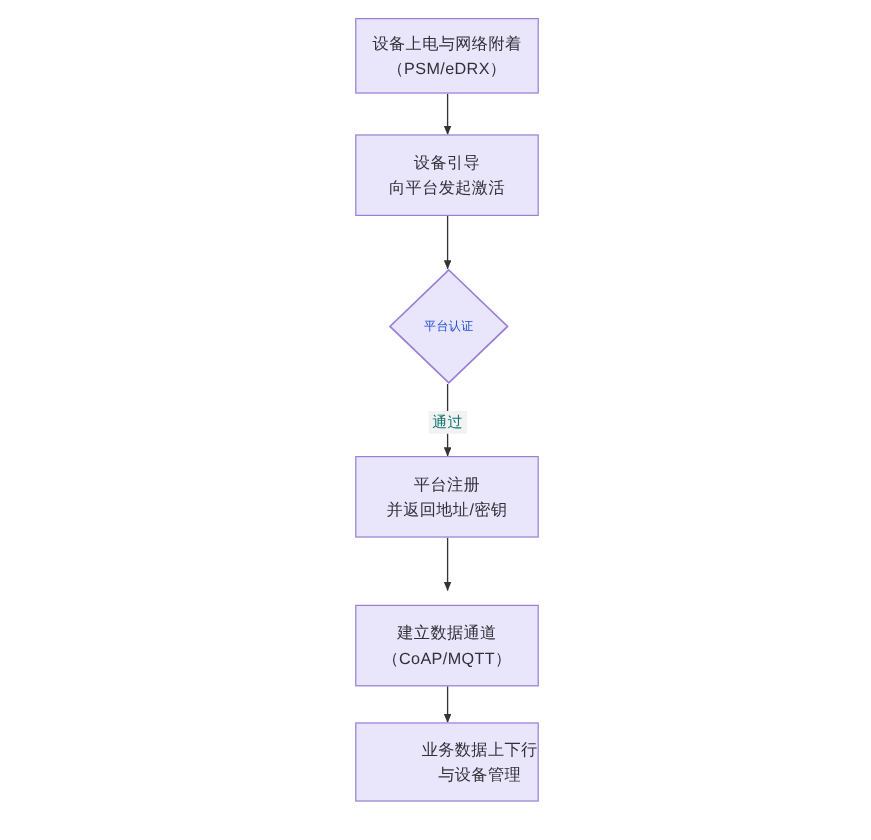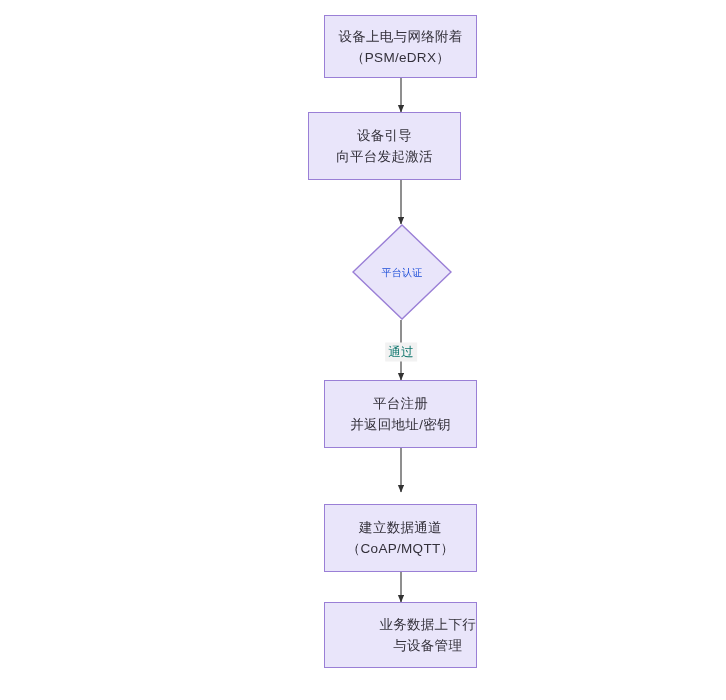--- a/index.html
+++ b/index.html
@@ -14,21 +14,20 @@
     overflow: hidden;
     position: relative;
   }
 
   #flow-canvas {
     position: absolute;
     left: 0;
     top: 0;
     width: 630px;
     height: 700px;
-    margin-left: 28px;
   }
 
   
   #edges-layer {
     position: absolute;
     left: 0;
     top: 0;
     width: 726px;
     height: 700px;
     pointer-events: none;
@@ -109,21 +108,21 @@
         <line x1="373" y1="448" x2="373" y2="492" stroke="#333333" stroke-width="1.1" marker-end="url(#arrowhead)"></line>
         <line x1="373" y1="560" x2="373" y2="602" stroke="#333333" stroke-width="1.1" marker-end="url(#arrowhead)"></line>
       </g>
   </svg>
 
   <div id="nodes-layer">
       <div class="node node-process" style="left: 296px; top: 15px; width: 153px; height: 63px;">
         <span class="node-label">设备上电与网络附着
 （PSM/eDRX）</span>
       </div>
-      <div class="node node-process" style="left: 280px; top: 112px; width: 153px; height: 68px;">
+      <div class="node node-process" style="left: 296px; top: 112px; width: 153px; height: 68px;">
         <span class="node-label">设备引导
 向平台发起激活</span>
       </div>
       <div class="node node-decision" style="left: 324px; top: 224px; width: 100px; height: 96px;">
         <svg class="diamond-shape" viewBox="0 0 100 96" preserveAspectRatio="none">
           <polygon points="50,1 99,48 50,95 1,48" fill="#e9e5fa" stroke="#9a7fd6" stroke-width="1.4"></polygon>
         </svg>
         <span class="decision-label node-label">平台认证</span>
       </div>
       <div class="node node-process" style="left: 296px; top: 380px; width: 153px; height: 68px;">

